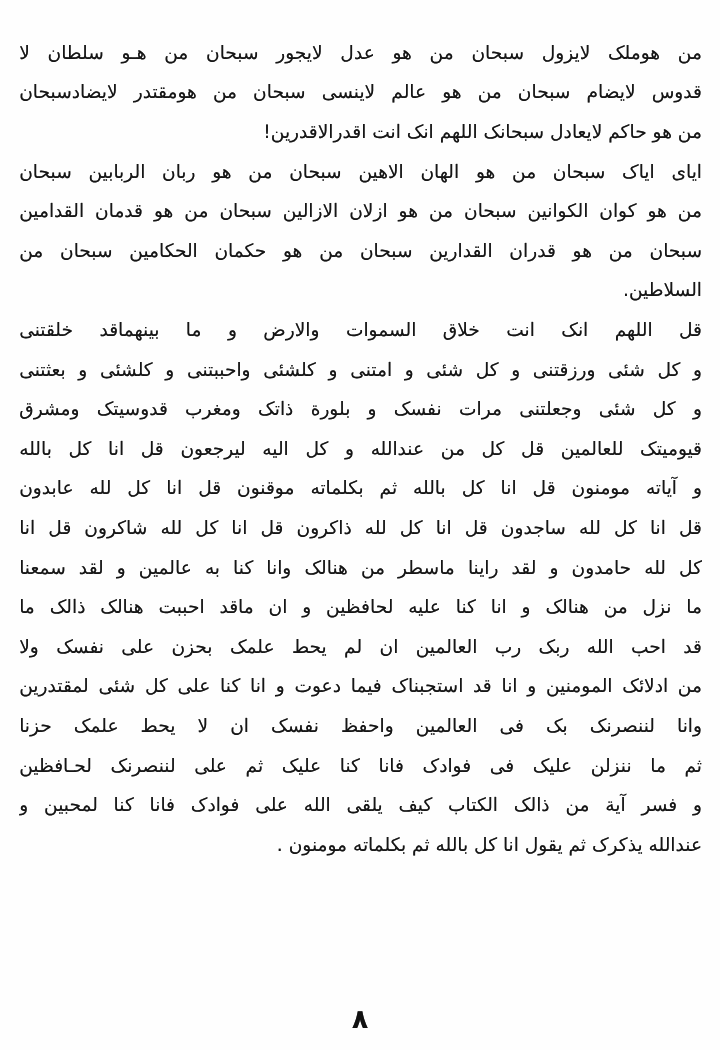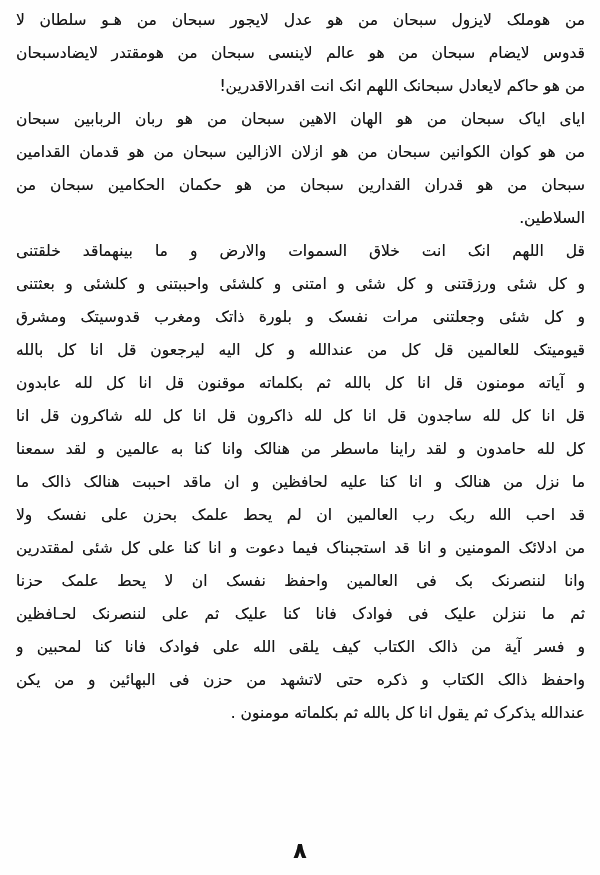--- a/index.html
+++ b/index.html
@@ -11,21 +11,21 @@
     position: relative;
     width: 600px;
     height: 875px;
     background: #fefefe;
     overflow: hidden;
     font-family: "DejaVu Sans", "Liberation Sans", sans-serif;
     color: #161616;
   }
   .text-block {
     position: absolute;
-    top: 4px;
+    top: 28px;
     left: 16px;
     right: 15px;
   }
   .para {
     margin: 0;
     padding: 0;
   }
   .line {
     direction: rtl;
     unicode-bidi: embed;
@@ -83,20 +83,19 @@
       <div class="line">قیومیتک للعالمین قل کل من عندالله و کل الیه لیرجعون قل انا کل بالله</div>
       <div class="line">و آیاته مومنون قل انا کل بالله ثم بکلماته موقنون قل انا کل لله عابدون</div>
       <div class="line">قل انا کل لله ساجدون قل انا کل لله ذاکرون قل انا کل لله شاکرون قل انا</div>
       <div class="line">کل لله حامدون و لقد راینا ماسطر من هنالک وانا کنا به عالمین و لقد سمعنا</div>
       <div class="line">ما نزل من هنالک و انا کنا علیه لحافظین و ان ماقد احببت هنالک ذالک ما</div>
       <div class="line">قد احب الله ربک رب العالمین ان لم یحط علمک بحزن علی نفسک ولا</div>
       <div class="line">من ادلائک المومنین و انا قد استجبناک فیما دعوت و انا کنا علی کل شئی لمقتدرین</div>
       <div class="line">وانا لننصرنک بک فی العالمین واحفظ نفسک ان لا یحط علمک حزنا</div>
       <div class="line">ثم ما ننزلن علیک فی فوادک فانا کنا علیک ثم علی لننصرنک لحـافظین</div>
       <div class="line">و فسر آیة من ذالک الکتاب کیف یلقی الله علی فوادک فانا کنا لمحبین و</div>
-      <div class="line">واحفظ ذالک الکتاب و ذکره حتی لاتشهد من حزن فی البهائین و من یکن</div>
       <div class="line para-end">عندالله یذکرک ثم یقول انا کل بالله ثم بکلماته مومنون .</div>
     </div>
 
   </div>
 
   <div class="page-number">٨</div>
 </div>
 
 </body></html>

